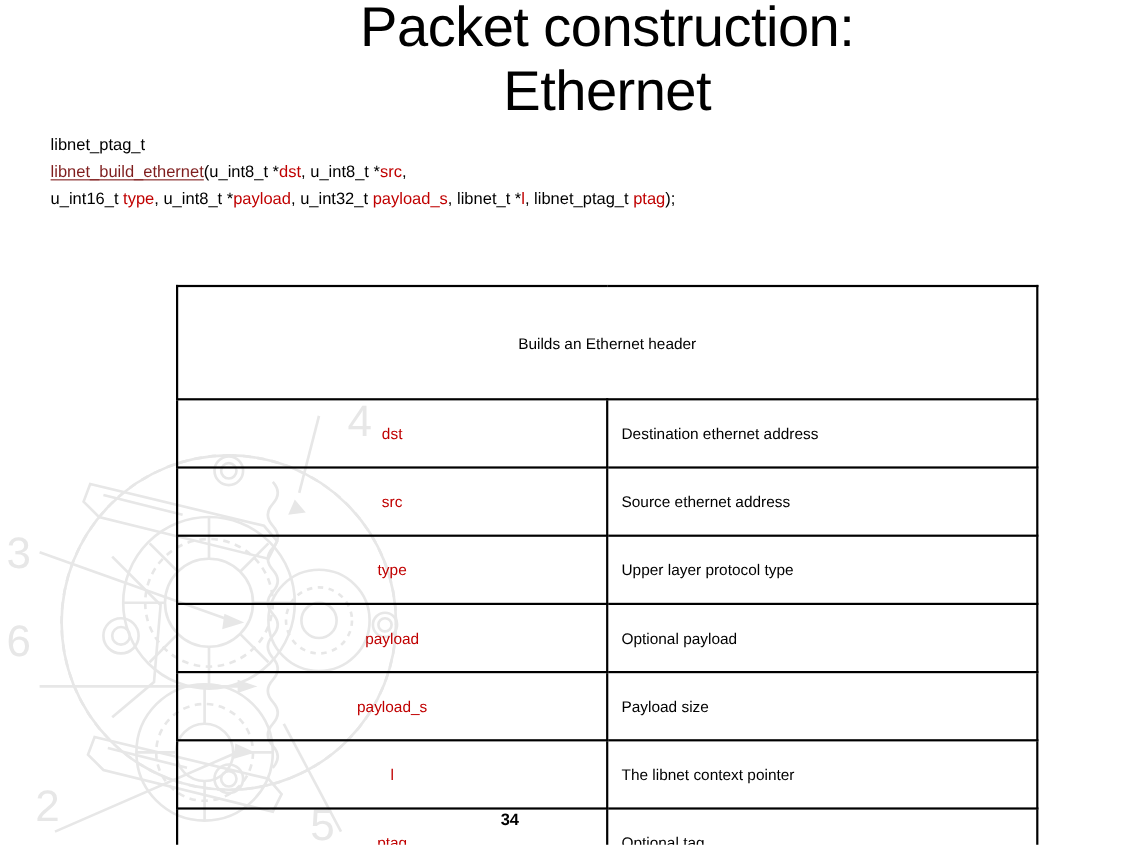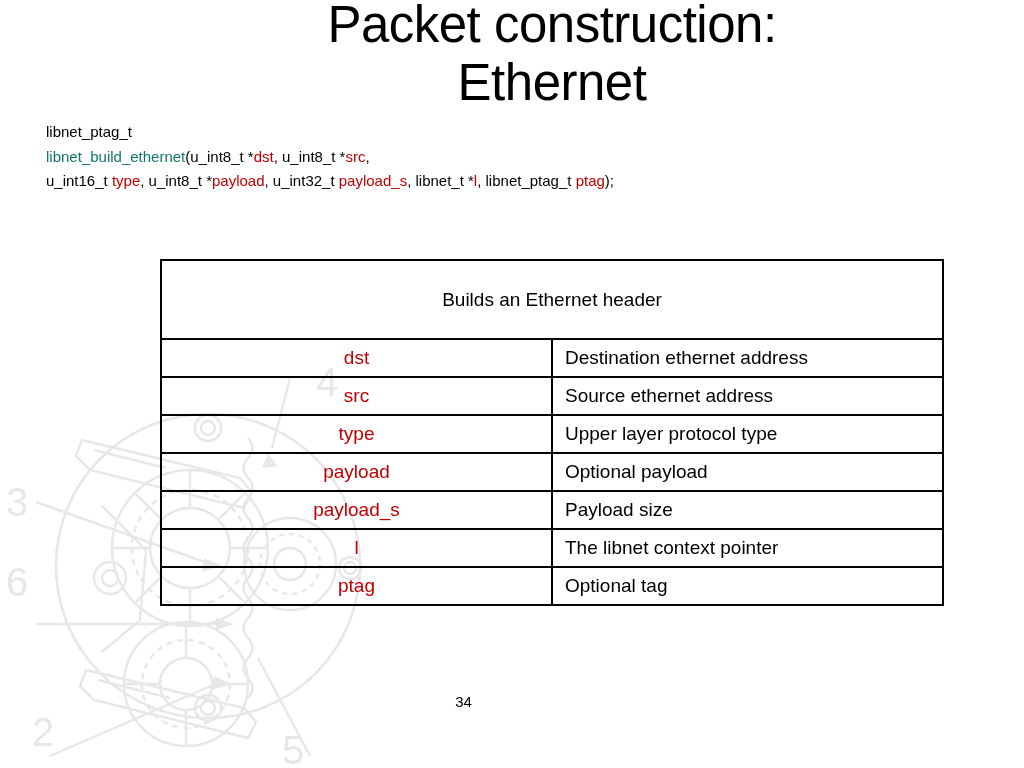--- a/index.html
+++ b/index.html
@@ -57,38 +57,39 @@
     position: absolute;
     left: 6px;
     top: 120px;
     width: 1010px;
     font-size: 15px;
     line-height: 24.5px;
     color: #000000;
   }
   #prototype .red { color: #C00000; }
   #prototype .fname {
-    color: #0f766e;
+    color: #7f1d1d;
+    text-decoration: underline;
     text-underline-offset: 2px;
   }
   #prototype .line { display: block; white-space: nowrap; }
 
   
   #desc-table {
     position: absolute;
     left: 120px;
     top: 259px;
     width: 784px;
     border-collapse: collapse;
     table-layout: fixed;
   }
   #desc-table td {
     border: 2px solid #000000;
-    font-size: 19px;
-    padding: 0 8px;
+    font-size: 14px;
+    padding: 12px 8px;
     vertical-align: middle;
     background: transparent;
   }
   #desc-table td.hdr {
     height: 77px;
     text-align: center;
   }
   #desc-table td.key {
     width: 260px;
     height: 36px;
@@ -99,25 +100,25 @@
     text-align: left;
     padding-left: 12px;
   }
   #desc-table td.key.red { color: #C00000; }
   #desc-table td.key.black { color: #000000; }
 
   
   #page-number {
     position: absolute;
     left: 0;
-    top: 693px;
+    top: 737px;
     width: 847px;
     text-align: center;
     font-size: 15px;
-    font-weight: normal;
+    font-weight: bold;
     color: #000000;
   }
 </style>
 </head>
 <body>
 
 <div id="watermark">
   <svg width="400" height="416" viewBox="0 0 400 416" fill="none" stroke="#E7E7E7" stroke-width="2.4">
 
     <circle cx="218" cy="214" r="152"></circle>

